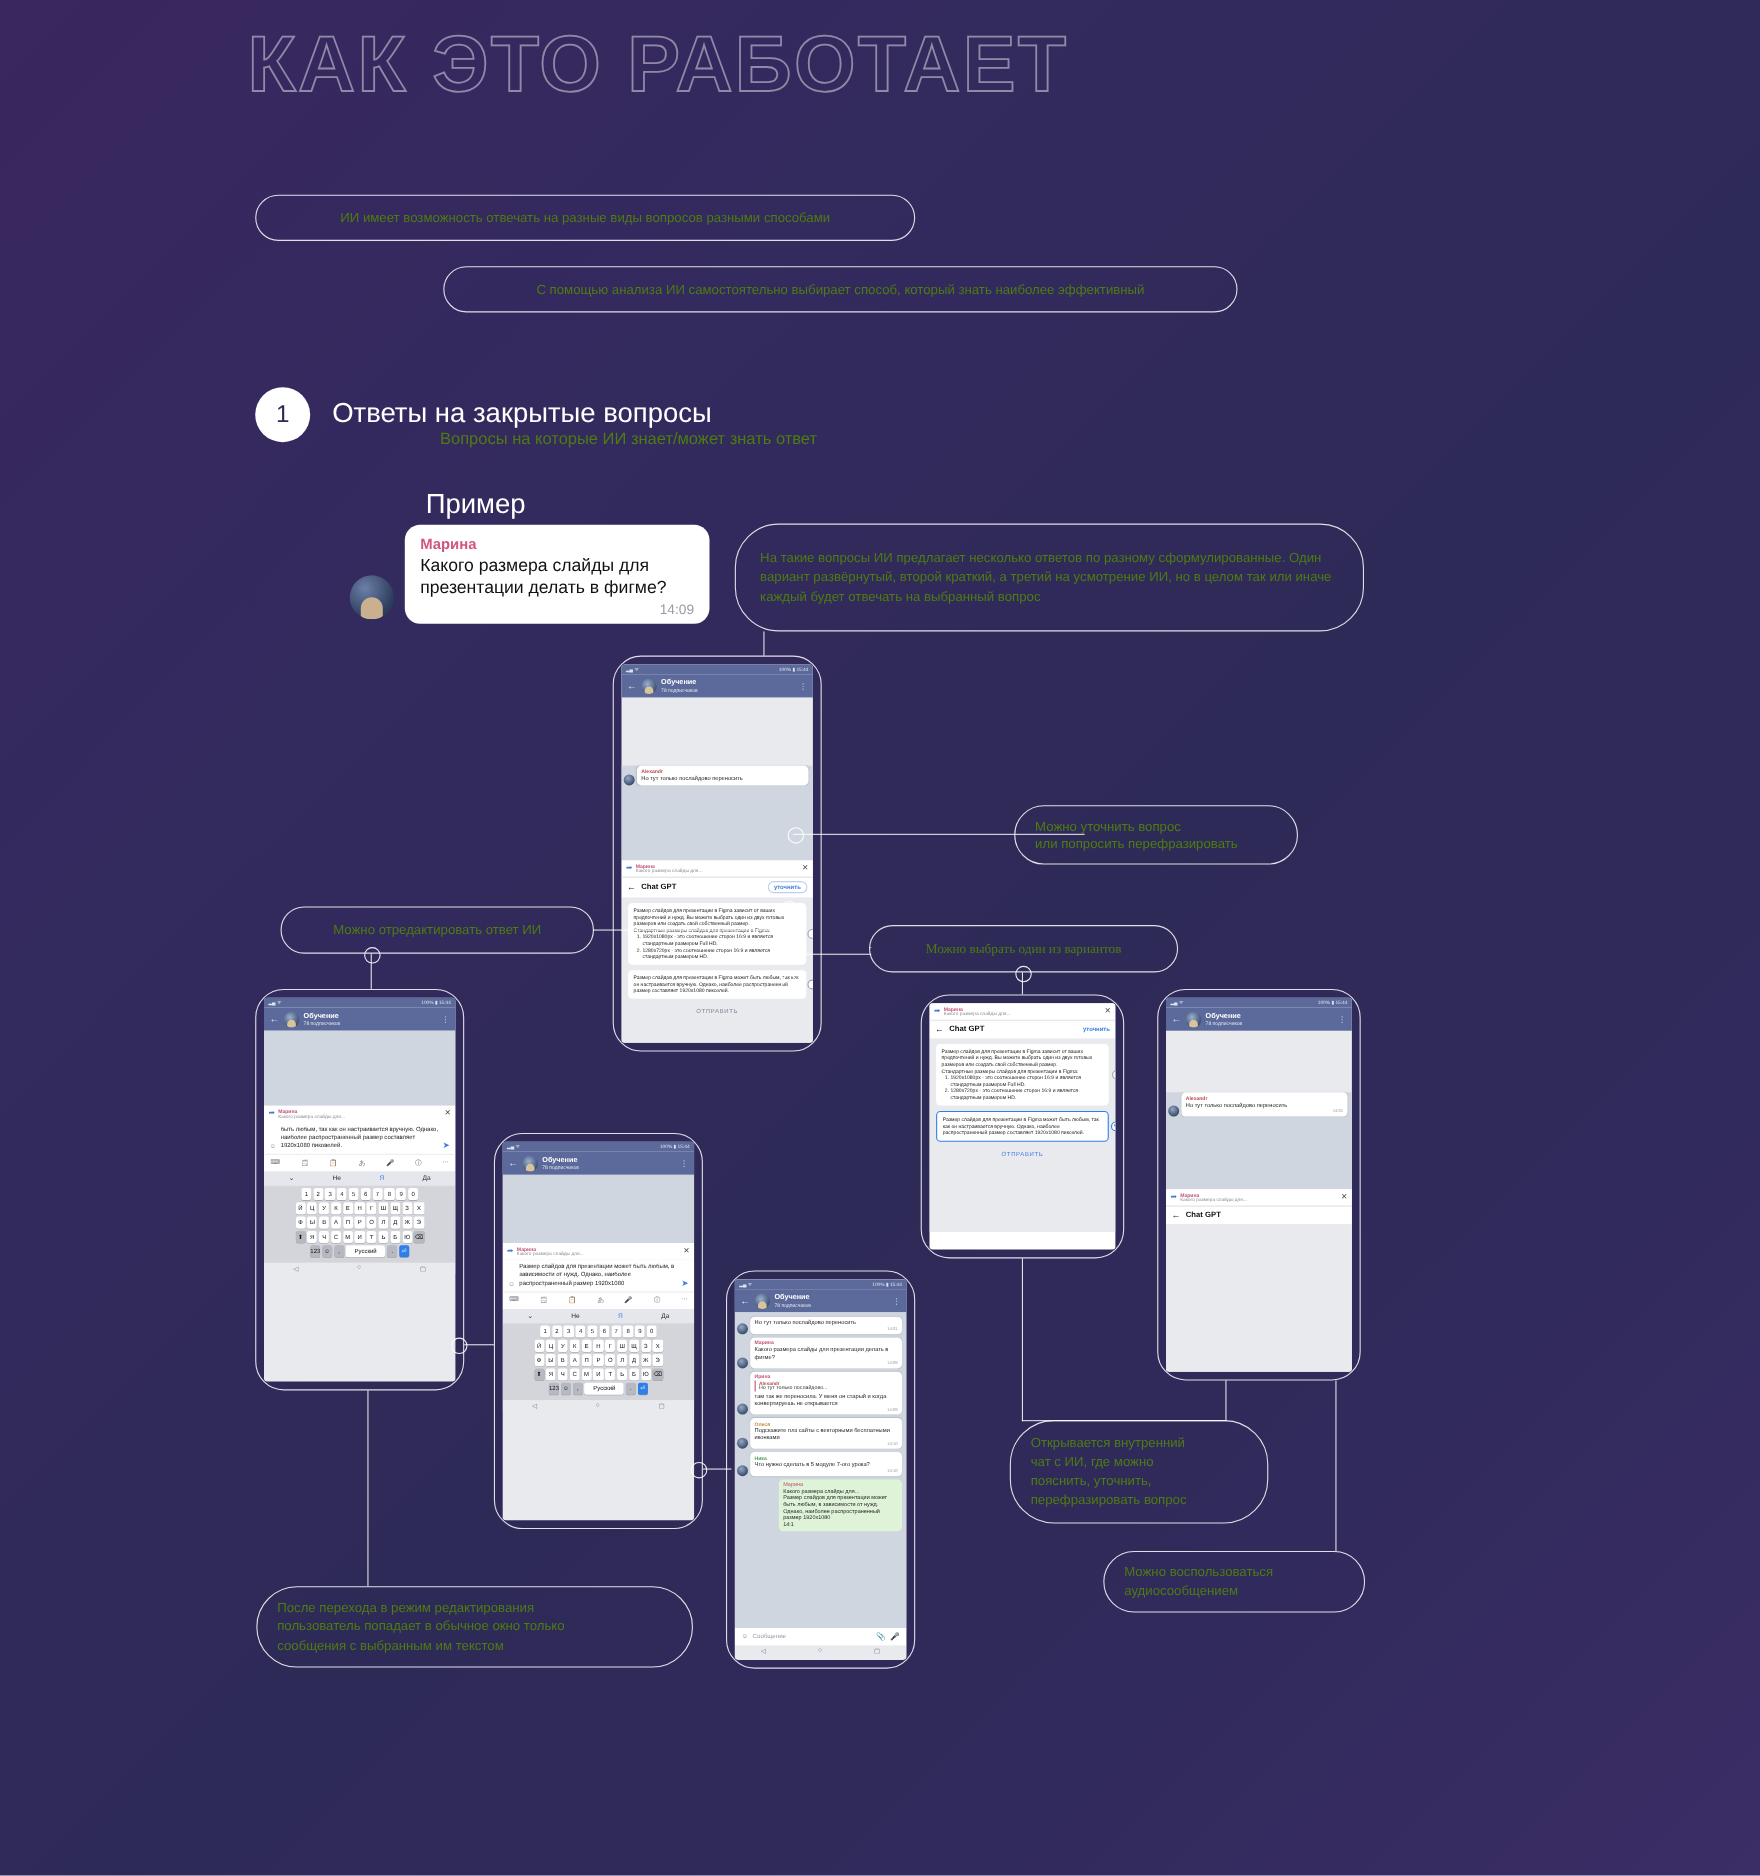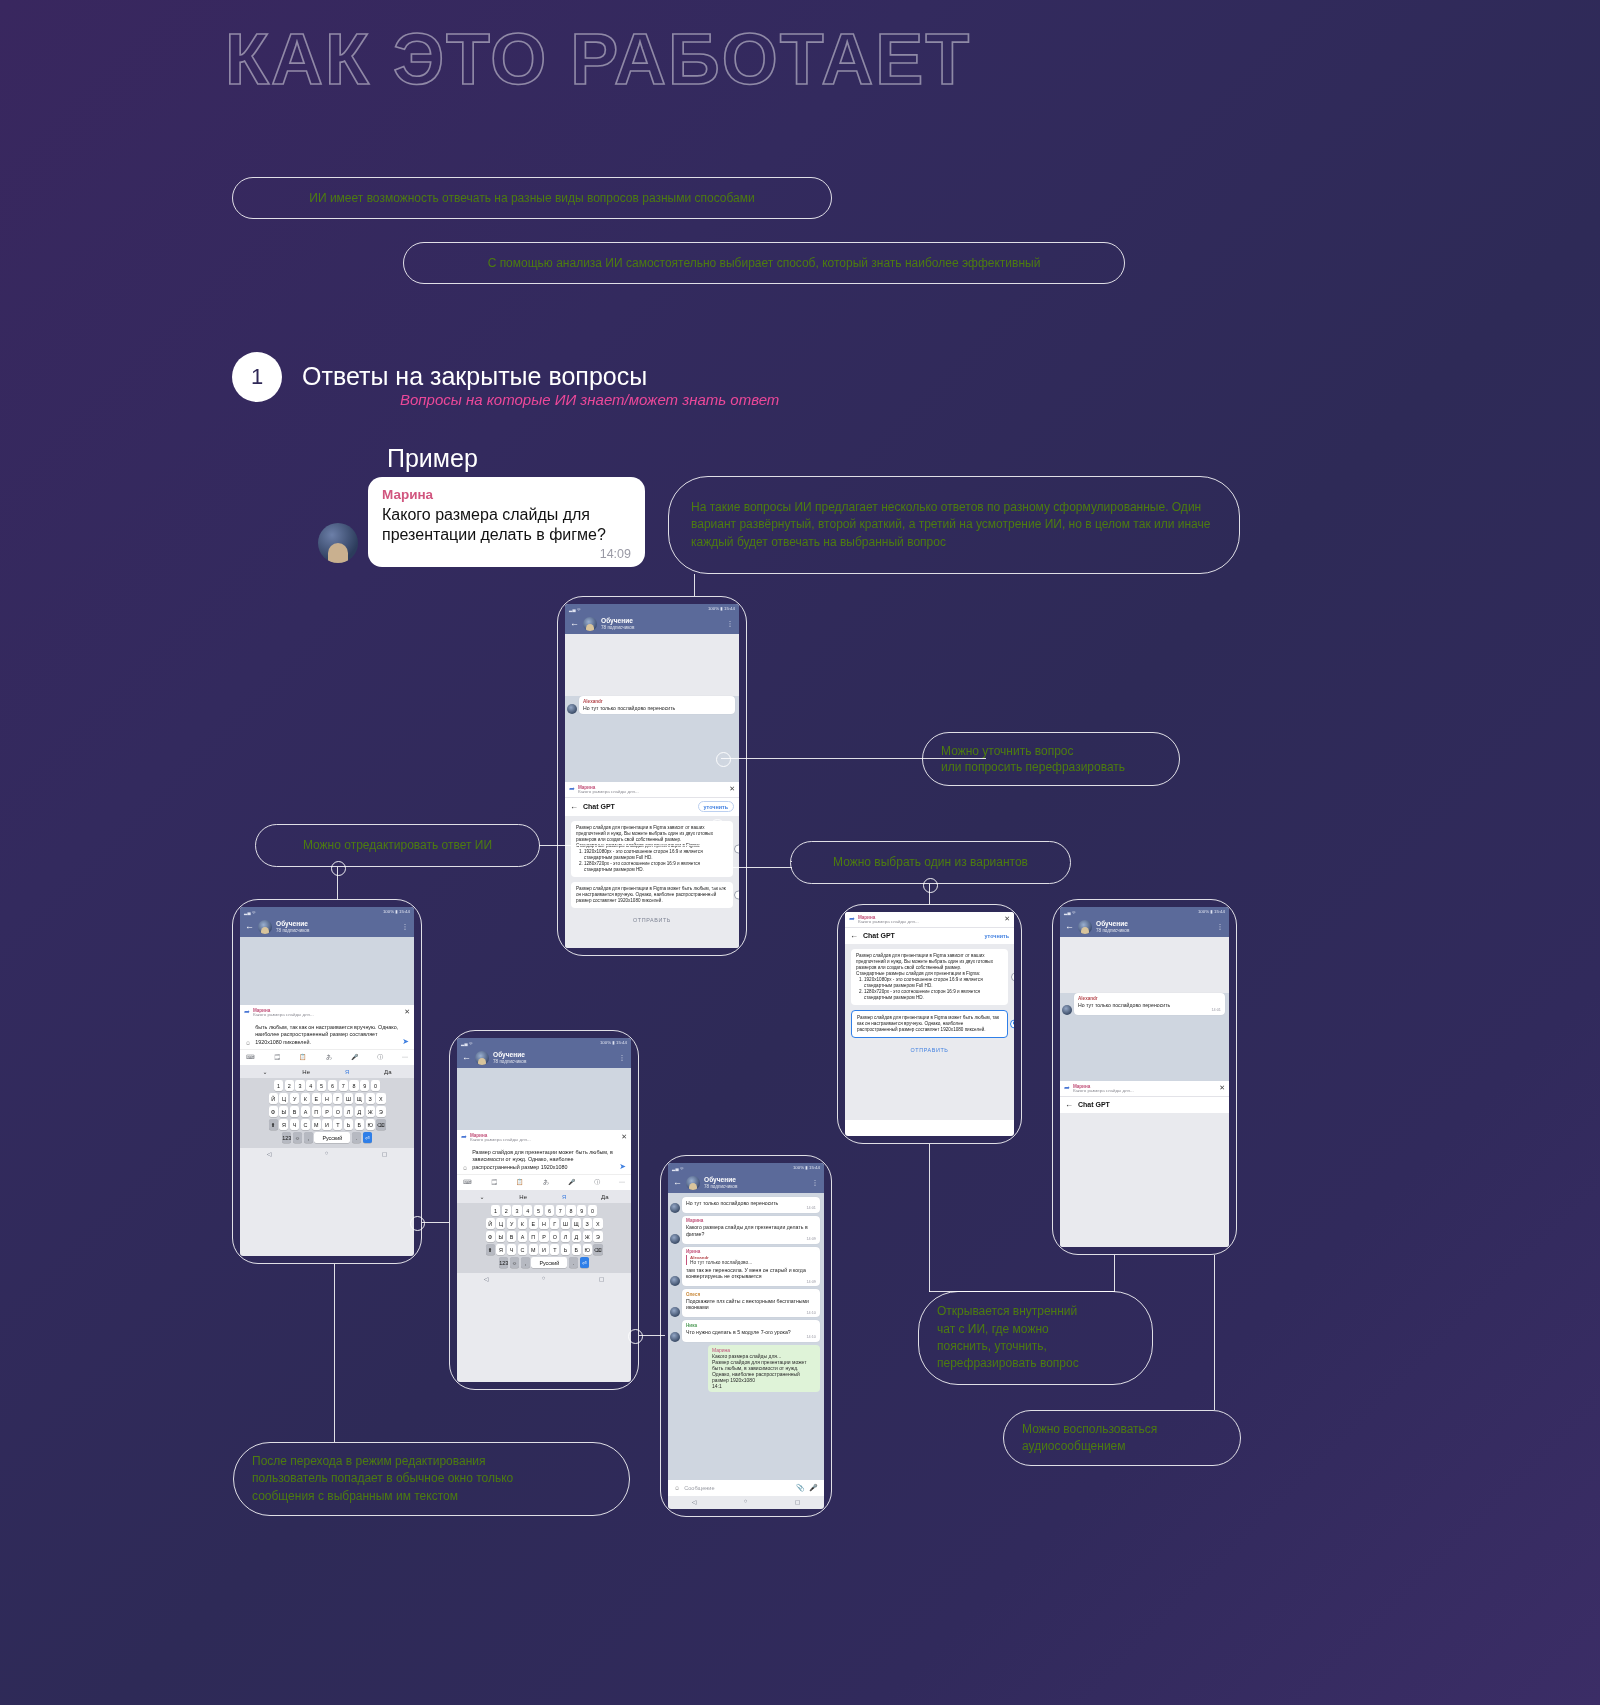--- a/index.html
+++ b/index.html
@@ -28,21 +28,21 @@
   }
   .pill.left{justify-content:flex-start;text-align:left;}
   
   .step-circle{
     position:absolute;left:232px;top:352px;width:50px;height:50px;
     border-radius:50%;background:#fff;color:#2f2857;
     display:flex;align-items:center;justify-content:center;
     font-size:22px;font-weight:400;
   }
   .step-title{position:absolute;left:302px;top:362px;font-size:25px;}
-  .step-sub{position:absolute;left:400px;top:391px;font-size:15px;color:#ec4899;font-style:italic;}
+  .step-sub{position:absolute;left:400px;top:391px;font-size:15px;color:#4d7c0f;}
   .example-label{position:absolute;left:371px;top:444px;font-size:25px;margin-left:16px;}
   
   .ex-bubble{
     position:absolute;left:368px;top:477px;width:277px;
     background:#fff;border-radius:14px;padding:10px 14px 6px 14px;
     box-sizing:border-box;color:#111;
   }
   .ex-name{color:#d1567f;font-size:13.5px;font-weight:600;margin-bottom:3px;}
   .ex-text{color:#111;font-size:16px;line-height:1.25;}
   .ex-time{color:#9a9aa5;font-size:12.5px;text-align:right;margin-top:2px;}
@@ -226,21 +226,21 @@
 <div class="pill left" style="left:922px;top:732px;width:258px;height:54px;padding:8px 18px;white-space:pre-line;line-height:1.35;">Можно уточнить вопрос
 или попросить перефразировать</div>
 
 <div class="line hline" style="left:539px;top:845px;width:175px;"></div>
 <div class="knob" style="left:710px;top:819px;"></div>
 <div class="pill" style="left:255px;top:824px;width:285px;height:43px;">Можно отредактировать ответ ИИ</div>
 
 <div class="line hline" style="left:722px;top:867px;width:70px;"></div>
 <div class="knob" style="left:710px;top:886px;"></div>
 <div class="line vline" style="left:791px;top:861px;height:1px;"></div>
-<div class="pill" style="left:790px;top:841px;width:281px;height:43px;">Можно выбрать один из вариантов</div>
+<div class="pill" style="left:790px;top:841px;width:281px;height:43px;font-family:Liberation Serif, serif;">Можно выбрать один из вариантов</div>
 
 <div class="line vline" style="left:337px;top:867px;height:32px;"></div>
 <div class="knob" style="left:331px;top:861px;"></div>
 
 <div class="line vline" style="left:929px;top:884px;height:20px;"></div>
 <div class="knob" style="left:923px;top:878px;"></div>
 
 <div class="phone" style="left:232px;top:899px;width:190px;height:365px;">
   <div class="screen">
     <div class="statusbar">

